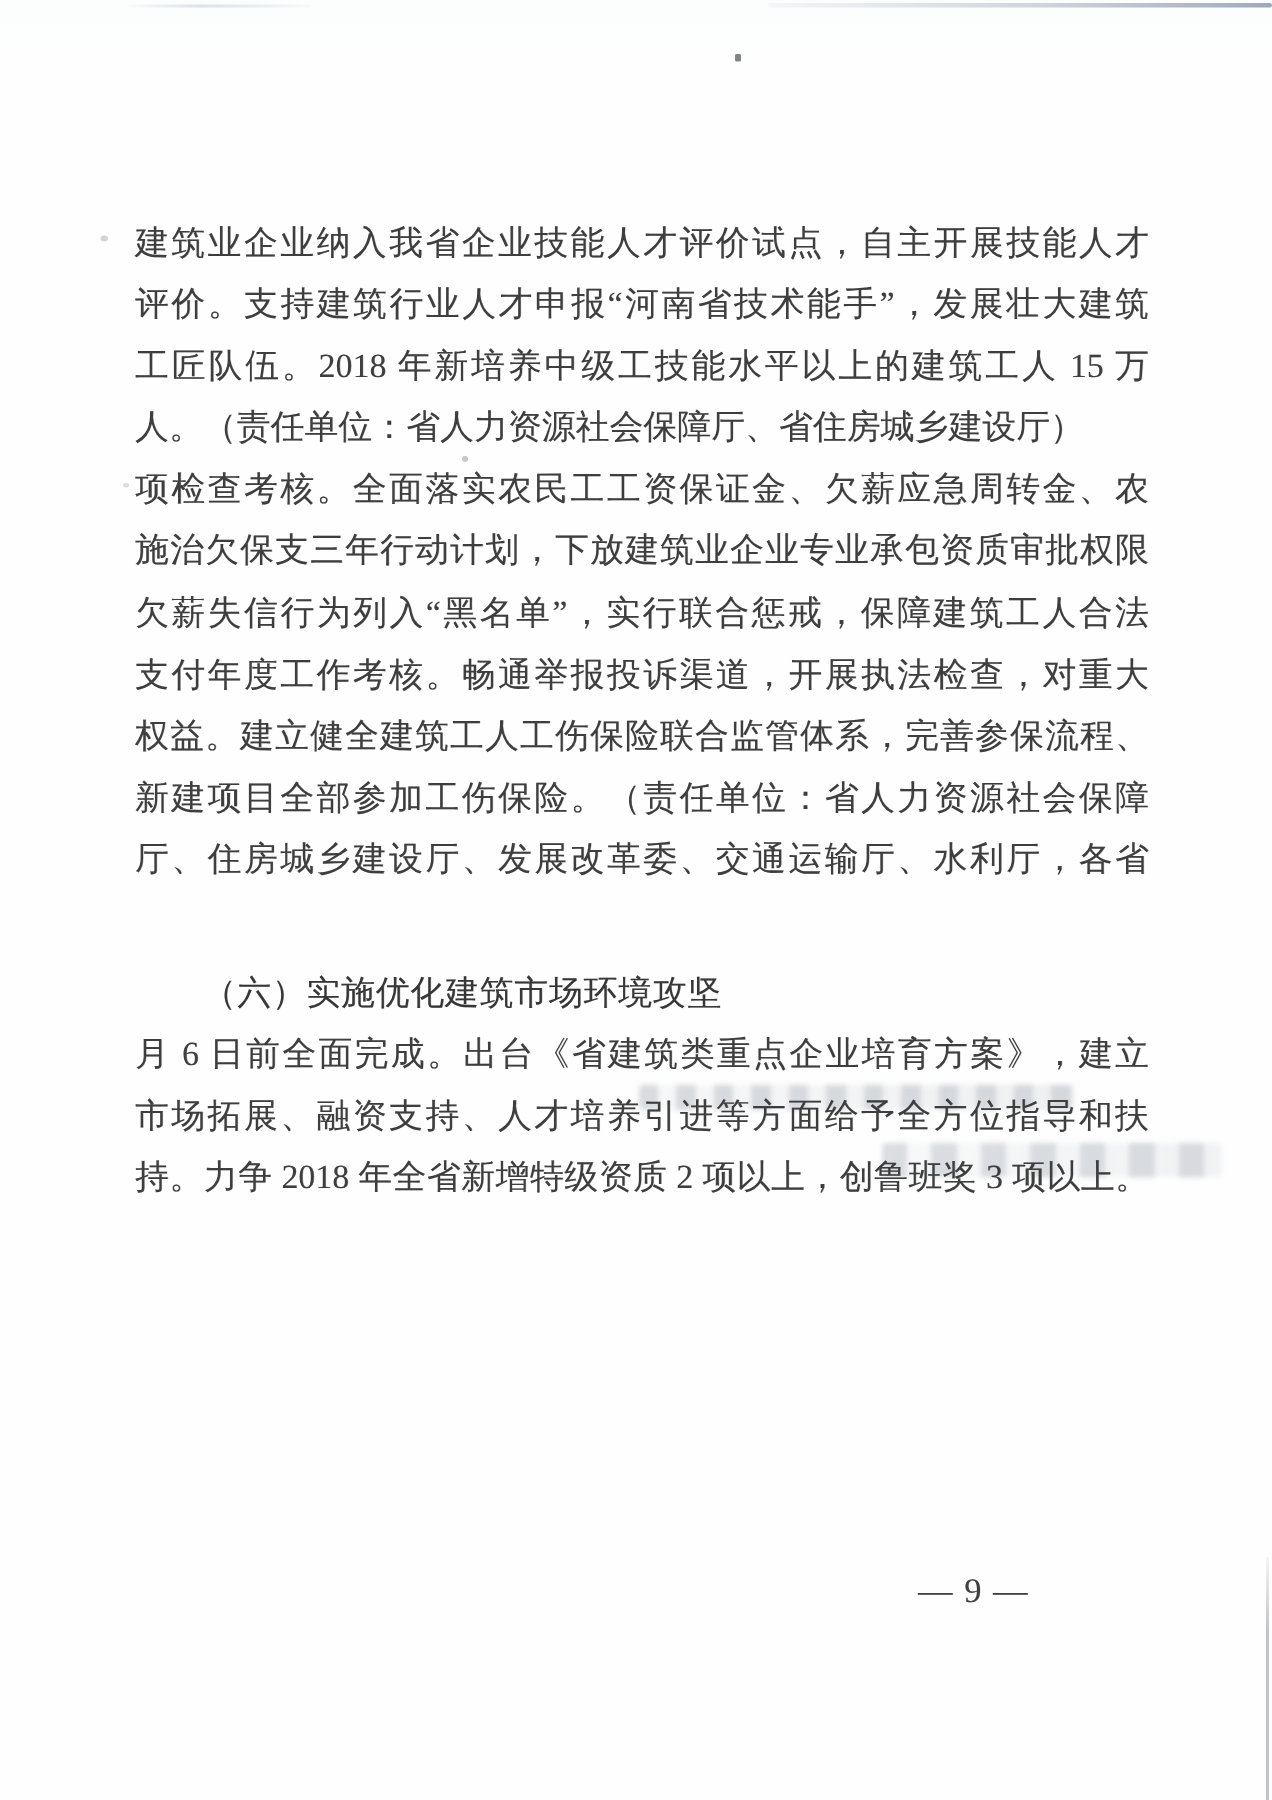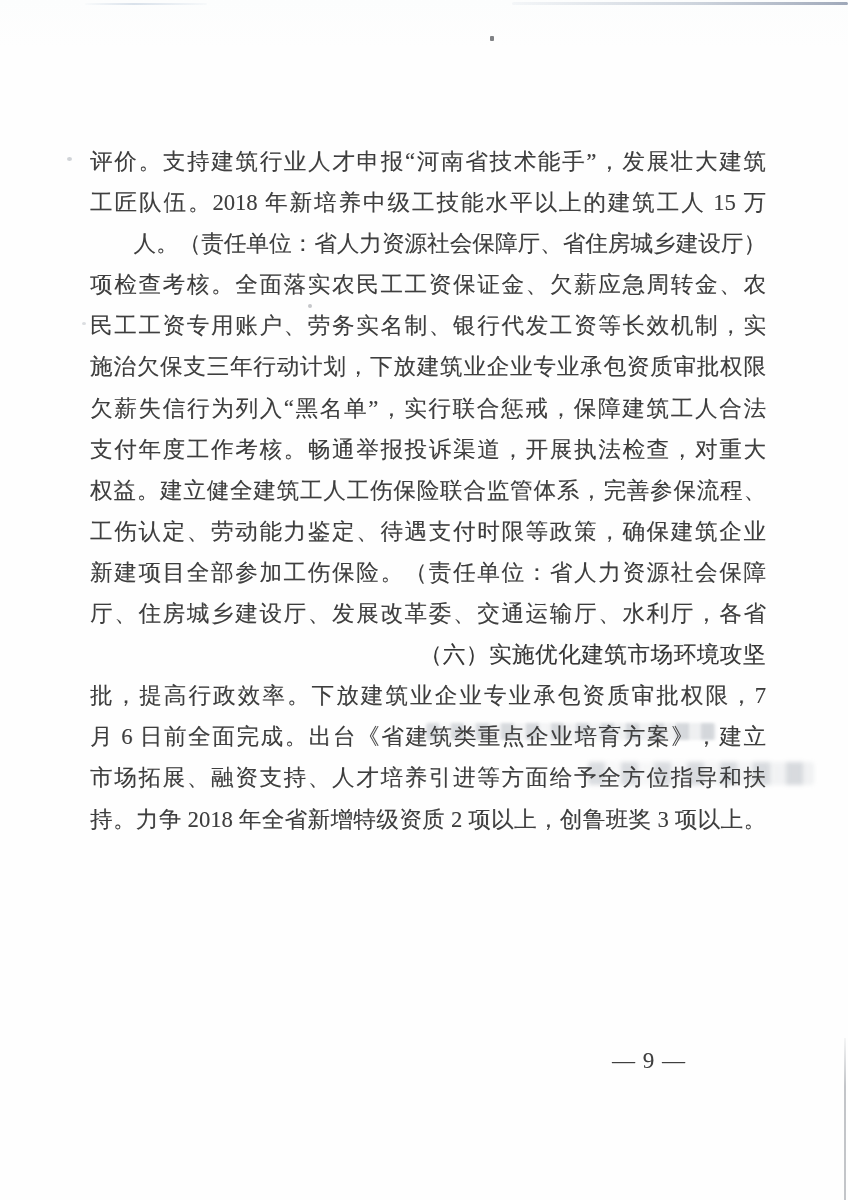--- a/index.html
+++ b/index.html
@@ -22,32 +22,33 @@
     left: 90px;
     top: 141px;
     width: 676px;
     font-size: 22.6px;
     line-height: 41.1px;
     color: #3e3e3e;
     text-shadow: 0.3px 0.3px 0 rgba(70,70,70,0.35);
   }
   .ln {
     height: 41.1px;
-    text-align: right;
+    text-align: left;
   }
   .ln.j {
     text-align: justify;
     text-align-last: justify;
   }
   .ln.ind {
     text-indent: 45px;
   }
   .ln.head {
     color: #373737;
     letter-spacing: 0.5px;
+    margin-top: 48px;
   }
 
   
   .page-number {
     position: absolute;
     left: 612px;
     top: 1048px;
     width: 110px;
     font-size: 23px;
     color: #3f3f3f;
@@ -119,34 +120,32 @@
   <div class="artifact scanline-right"></div>
   <div class="artifact speck-a"></div>
   <div class="artifact speck-b"></div>
   <div class="artifact speck-c"></div>
   <div class="artifact speck-d"></div>
   <div class="artifact ghost-row-1"></div>
   <div class="artifact ghost-row-2"></div>
   <div class="artifact edge-line-right"></div>
 
   <div class="textblock">
+    <div class="ln j">建筑业企业纳入我省企业技能人才评价试点，自主开展技能人才</div>
     <div class="ln j">评价。支持建筑行业人才申报“河南省技术能手”，发展壮大建筑</div>
     <div class="ln j">工匠队伍。2018 年新培养中级工技能水平以上的建筑工人 15 万</div>
     <div class="ln">人。（责任单位：省人力资源社会保障厅、省住房城乡建设厅）</div>
     <div class="ln j">项检查考核。全面落实农民工工资保证金、欠薪应急周转金、农</div>
-    <div class="ln j">民工工资专用账户、劳务实名制、银行代发工资等长效机制，实</div>
     <div class="ln j">施治欠保支三年行动计划，下放建筑业企业专业承包资质审批权限</div>
     <div class="ln j">欠薪失信行为列入“黑名单”，实行联合惩戒，保障建筑工人合法</div>
     <div class="ln j">支付年度工作考核。畅通举报投诉渠道，开展执法检查，对重大</div>
     <div class="ln j">权益。建立健全建筑工人工伤保险联合监管体系，完善参保流程、</div>
-    <div class="ln j">工伤认定、劳动能力鉴定、待遇支付时限等政策，确保建筑企业</div>
     <div class="ln j">新建项目全部参加工伤保险。（责任单位：省人力资源社会保障</div>
     <div class="ln j">厅、住房城乡建设厅、发展改革委、交通运输厅、水利厅，各省</div>
     <div class="ln ind head">（六）实施优化建筑市场环境攻坚</div>
-    <div class="ln j">批，提高行政效率。下放建筑业企业专业承包资质审批权限，7</div>
     <div class="ln j">月 6 日前全面完成。出台《省建筑类重点企业培育方案》，建立</div>
     <div class="ln j">市场拓展、融资支持、人才培养引进等方面给予全方位指导和扶</div>
     <div class="ln j">持。力争 2018 年全省新增特级资质 2 项以上，创鲁班奖 3 项以上。</div>
   </div>
 
   <div class="page-number">— 9 —</div>
 
 </div>
 
 </body></html>

